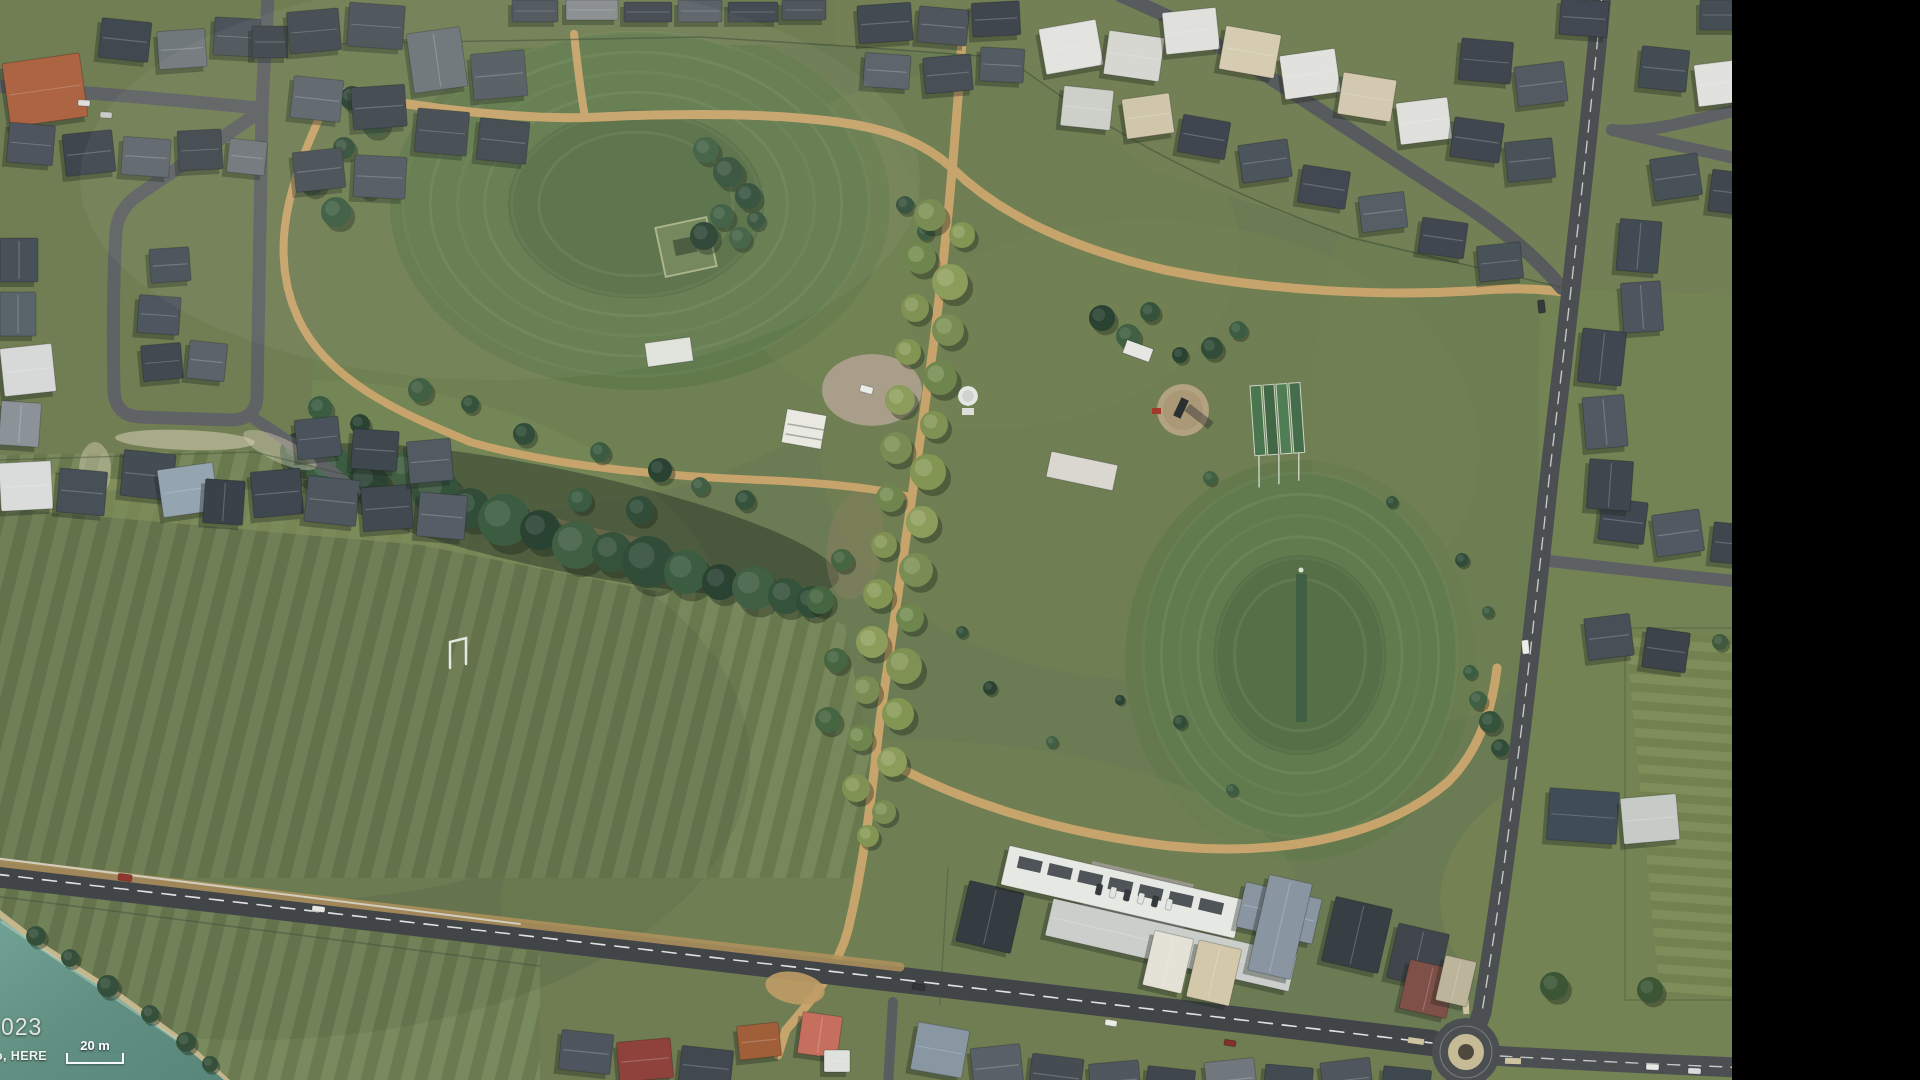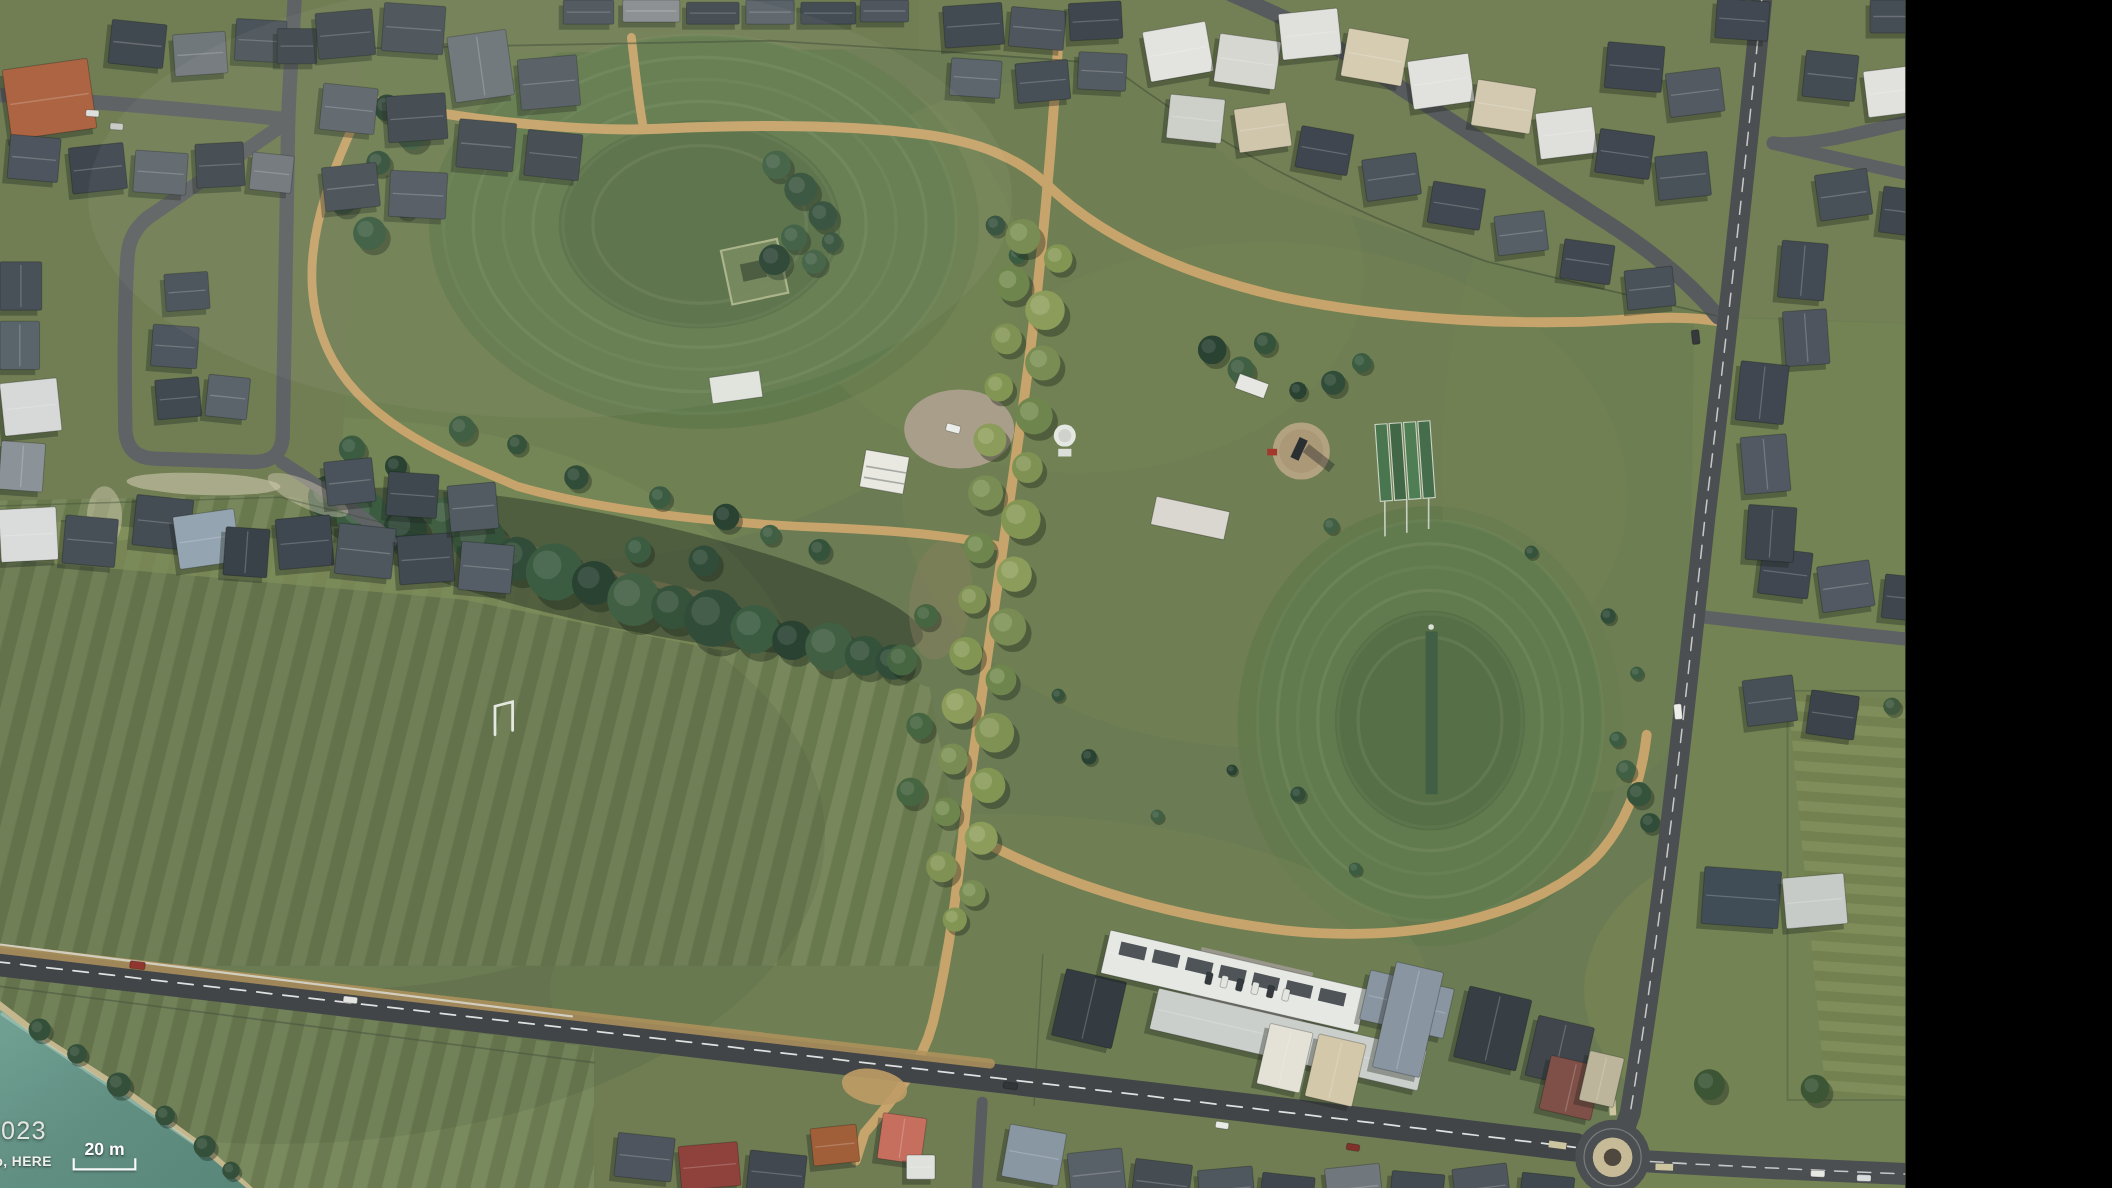--- a/index.html
+++ b/index.html
@@ -12,21 +12,21 @@
   .attr-year{
     left:1px;top:1014px;font-size:23px;font-weight:300;letter-spacing:1px;
     color:rgba(246,246,240,.88);text-shadow:0 1px 3px rgba(0,0,0,.55);
   }
   .attr-src{
     left:-5px;top:1049px;font-size:12.5px;font-weight:bold;letter-spacing:.4px;
     color:rgba(250,250,246,.94);text-shadow:0 1px 2px rgba(0,0,0,.6);
   }
   .scalebar{left:66px;top:1040px;width:58px;text-align:center;}
   .scalebar .lbl{
-    font-size:16px;font-weight:bold;color:#fff;line-height:12px;
+    font-size:13px;font-weight:bold;color:#fff;line-height:12px;
     text-shadow:0 1px 2px rgba(0,0,0,.7);margin-bottom:1px;
   }
   .scalebar .bracket{
     height:9px;border-left:2.5px solid rgba(255,255,255,.95);
     border-right:2.5px solid rgba(255,255,255,.95);
     border-bottom:2.5px solid rgba(255,255,255,.95);
     box-shadow:0 1px 2px rgba(0,0,0,.35);
   }
   .watermark{
     left:1856px;top:1004px;font-size:46px;font-weight:800;font-style:italic;

